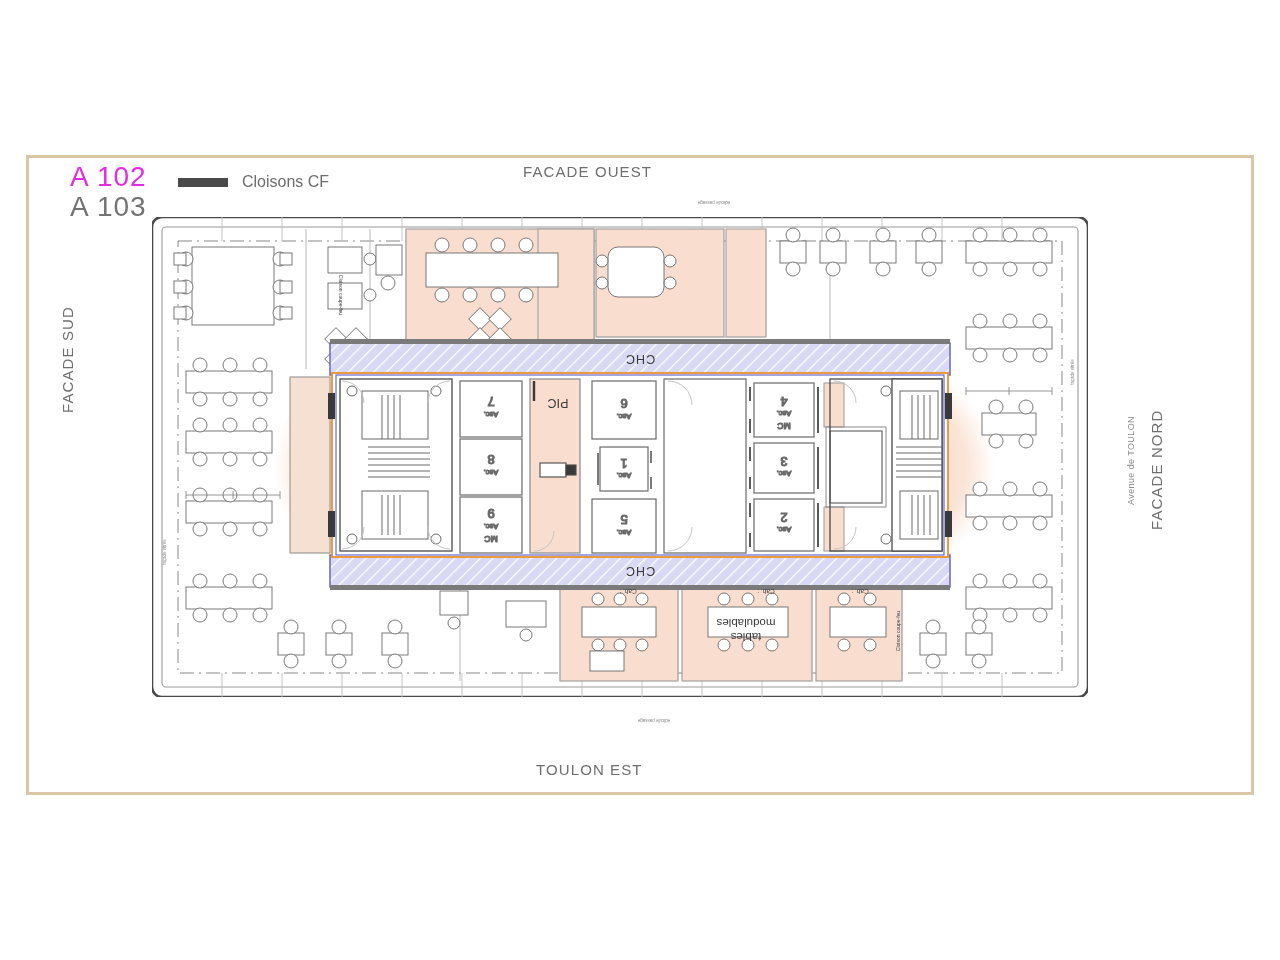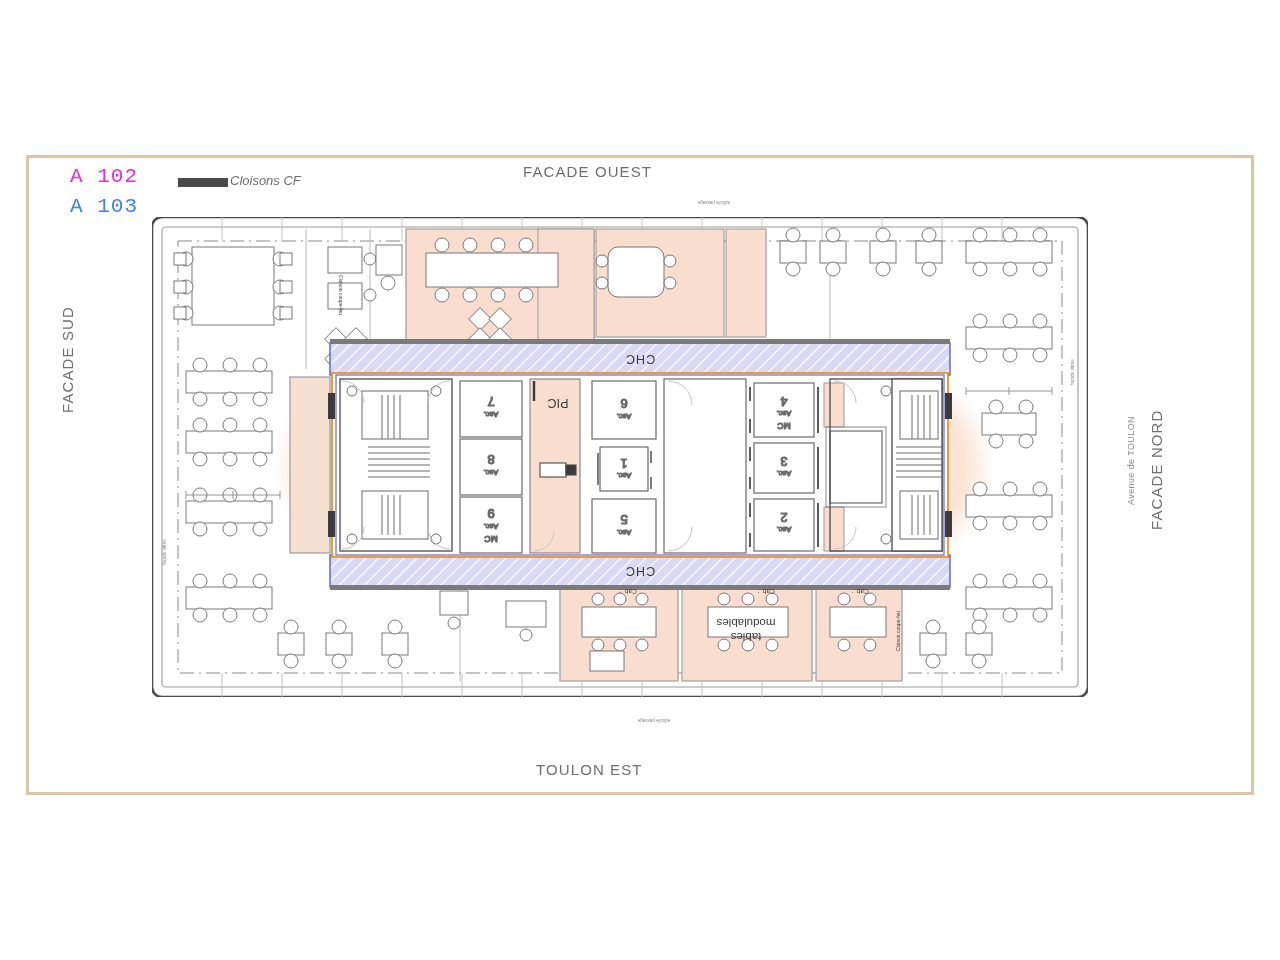--- a/index.html
+++ b/index.html
@@ -6,25 +6,25 @@
   body{width:1280px;height:960px;overflow:hidden;font-family:"Liberation Sans",sans-serif;}
 
   #stage{position:relative;width:1280px;height:960px;background:#ffffff;}
 
   
   .frame{position:absolute;left:26px;top:155px;width:1228px;height:640px;
          border:3px solid #dcc6a8;background:#ffffff;box-sizing:border-box;}
 
   
   .legend{position:absolute;left:70px;top:162px;width:300px;height:62px;}
-  .code{font-size:21px;font-weight:400;line-height:30px;letter-spacing:1px;font-family:Liberation Mono, monospace;}
+  .code{font-size:28px;font-weight:400;line-height:30px;letter-spacing:1px;font-family:Liberation Sans, sans-serif;}
   .code.magenta{color:#e22ce0;}
-  .code.orange{color:#3b82f6;}
+  .code.orange{color:#737373;}
   .legend-swatch{position:absolute;left:108px;top:16px;width:50px;height:9px;background:#4a4a4a;}
-  .legend-text{position:absolute;left:160px;top:11px;font-size:13px;color:#6d6d6d;white-space:nowrap;font-style:italic;}
+  .legend-text{position:absolute;left:172px;top:11px;font-size:16px;color:#6d6d6d;white-space:nowrap;}
 
   
   .facade{position:absolute;font-size:15px;letter-spacing:1.1px;color:#6f6f6f;white-space:nowrap;}
   .facade-ouest{left:523px;top:163px;}
   .facade-est{left:536px;top:761px;}
   .facade-sud{left:59px;top:413px;transform:rotate(-90deg);transform-origin:left top;}
   .facade-nord{left:1148px;top:530px;transform:rotate(-90deg);transform-origin:left top;}
   .avenue{position:absolute;left:1126px;top:505px;transform:rotate(-90deg);transform-origin:left top;
           font-size:9px;letter-spacing:.4px;color:#8b8b8b;white-space:nowrap;}
 

